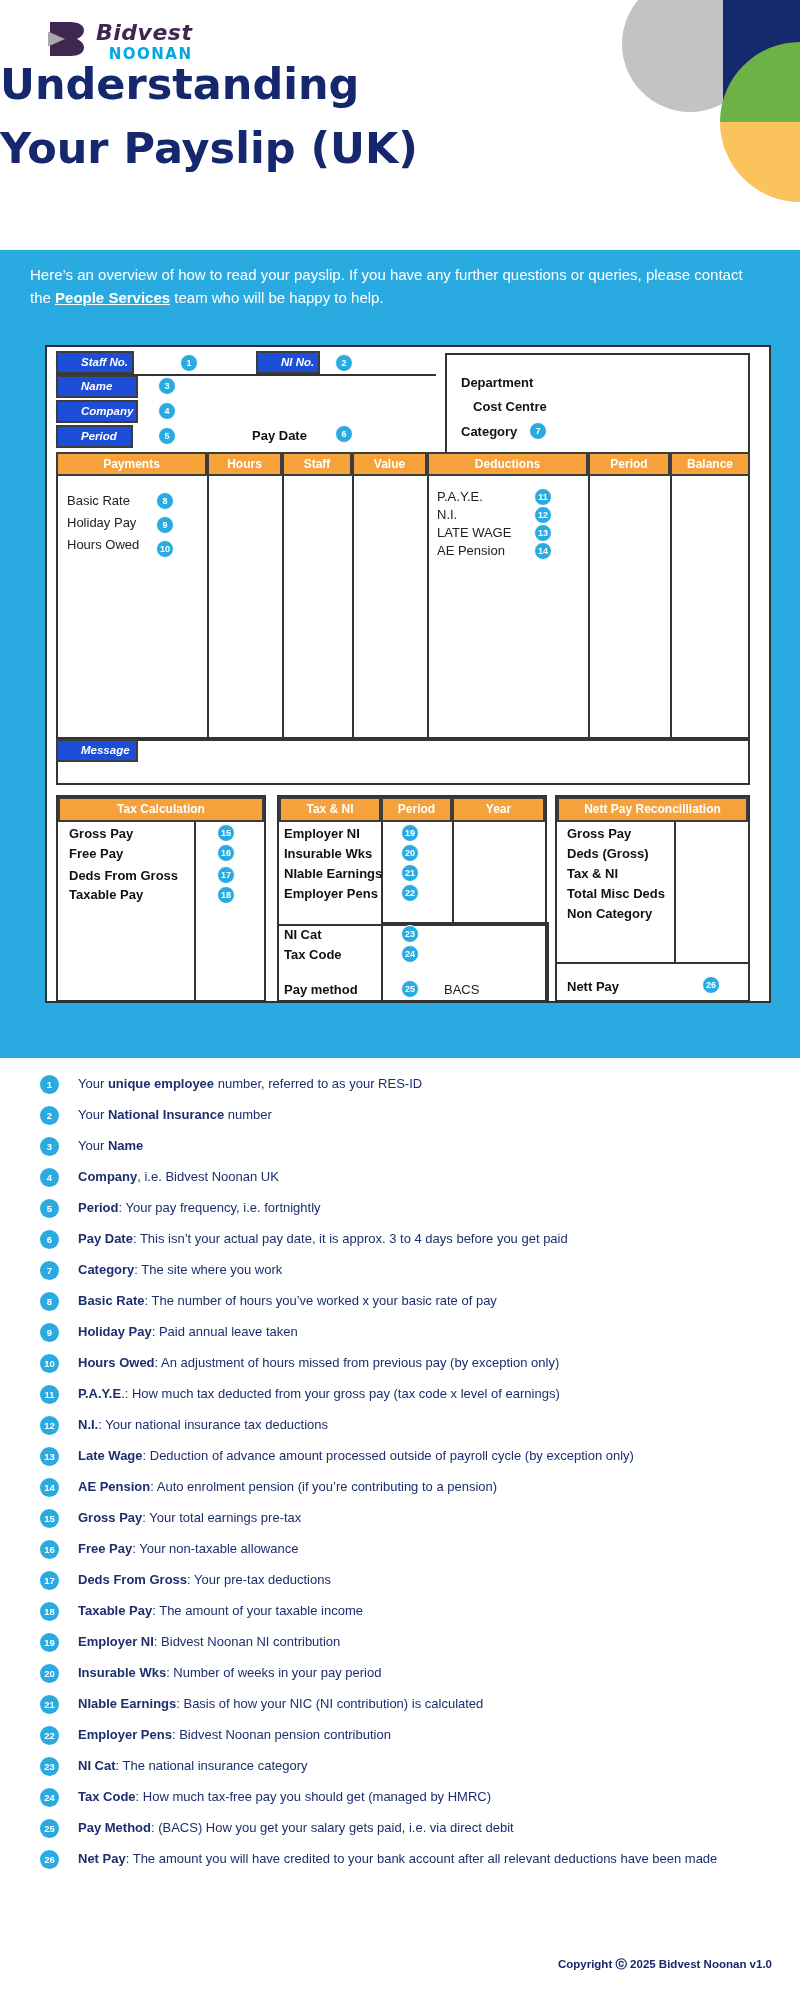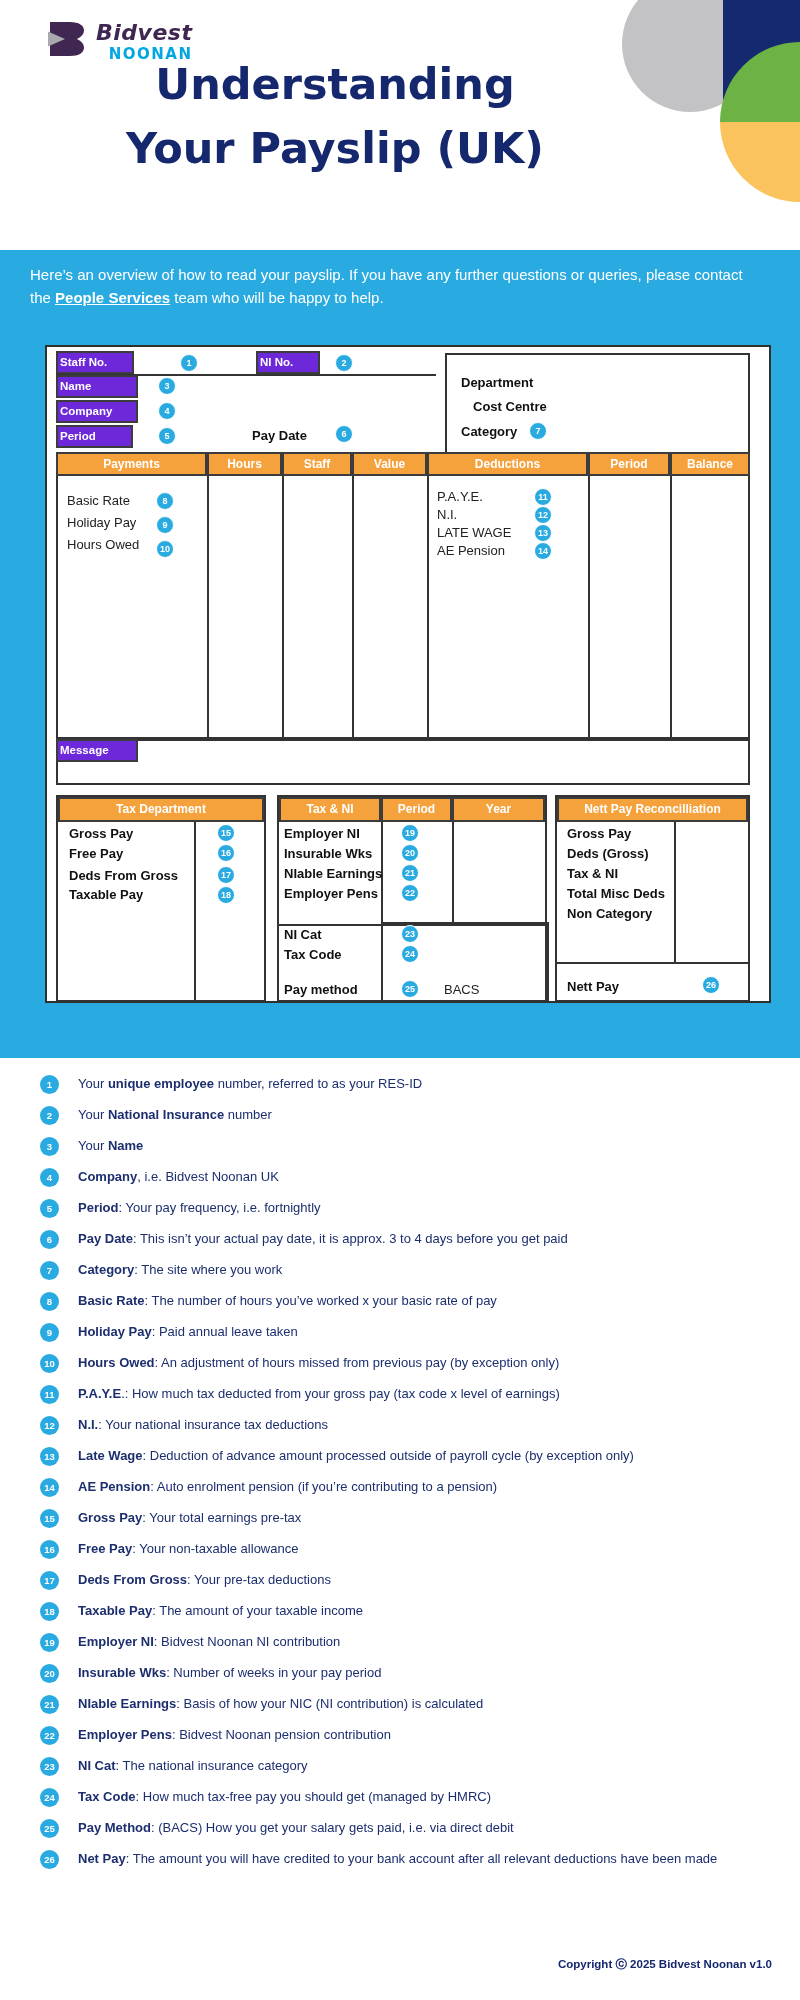--- a/index.html
+++ b/index.html
@@ -7,43 +7,43 @@
         font-family:"Liberation Sans",sans-serif;}
 
   
   .hero{position:absolute;left:0;top:0;width:800px;height:250px;background:#fff;}
   .logo{position:absolute;left:48px;top:22px;display:flex;align-items:flex-start;gap:8px;}
   .logo-text{display:flex;flex-direction:column;line-height:1;align-items:flex-end;}
   .brand-top{font-family:"DejaVu Sans",sans-serif;font-style:italic;font-weight:bold;
              font-size:22px;color:#3f2752;letter-spacing:.5px;}
   .brand-bottom{font-family:"DejaVu Sans",sans-serif;font-weight:bold;font-size:15px;
                 color:#00a7e1;letter-spacing:1.5px;margin-top:3px;}
-  .title{position:absolute;left:0;top:52px;width:630px;text-align:center;
+  .title{position:absolute;left:0;top:52px;width:630px;
          font-family:"DejaVu Sans",sans-serif;font-weight:bold;color:#15276d;
-         font-size:43px;line-height:64px;margin-left:20px;}
+         font-size:43px;line-height:64px;}
   .deco-gray{position:absolute;left:622px;top:-24px;width:136px;height:136px;border-radius:50%;
              background:#c3c3c5;z-index:1;}
   .deco-navy{position:absolute;left:723px;top:0;width:77px;height:122px;background:#152a6e;z-index:2;}
   .deco-green{position:absolute;left:720px;top:42px;width:80px;height:80px;background:#6cb244;
               border-top-left-radius:100%;z-index:3;}
   .deco-yellow{position:absolute;left:720px;top:122px;width:80px;height:80px;background:#fbc35e;
                border-bottom-left-radius:100%;z-index:3;}
 
   
   .band{position:absolute;left:0;top:250px;width:800px;height:808px;background:#29abe2;}
   .intro{position:absolute;left:30px;top:13px;width:722px;color:#ffffff;
          font-size:15px;line-height:23px;}
   .intro a{color:#ffffff;font-weight:bold;text-decoration:underline;}
 
   
   .card{position:absolute;left:45px;top:95px;width:726px;height:658px;background:#ffffff;
         border:2px solid #2f2f2f;box-sizing:border-box;}
-  .olabel{position:absolute;height:23px;background:#6d28d9;border:2px solid #3c3c3c;
+  .olabel{position:absolute;height:23px;background:#1d4ed8;border:2px solid #3c3c3c;
           box-sizing:border-box;color:#fff;font-weight:bold;font-size:11.5px;line-height:19px;
-          padding-left:2px;}
+          padding-left:23px;font-style:italic;}
   .pbold{position:absolute;font-weight:bold;font-size:13px;color:#111;white-space:nowrap;}
   .ptext{position:absolute;font-size:13px;color:#222;white-space:nowrap;}
   .rightbox{position:absolute;left:398px;top:6px;width:305px;height:112px;
             border:2px solid #333;box-sizing:border-box;}
   .hl{position:absolute;height:0;border-top:2px solid #333;}
   .vl{position:absolute;width:0;border-left:2px solid #333;}
   .tbl-body{position:absolute;left:9px;top:105px;width:694px;height:287px;
             border:2px solid #333;box-sizing:border-box;}
   .msgrow{position:absolute;left:9px;top:392px;width:694px;height:46px;
           border:2px solid #333;box-sizing:border-box;}
@@ -140,21 +140,21 @@
 
       <div class="ptext" style="left:390px;top:142px">P.A.Y.E.</div>
       <div class="ptext" style="left:390px;top:160px">N.I.</div>
       <div class="ptext" style="left:390px;top:178px">LATE WAGE</div>
       <div class="ptext" style="left:390px;top:196px">AE Pension</div>
 
       <div class="msgrow"></div>
       <div class="olabel" style="left:9px;top:392px;width:82px">Message</div>
 
       <div class="bbox" style="left:9px;width:210px">
-        <div class="bhdr" style="left:0;width:206px">Tax Department</div>
+        <div class="bhdr" style="left:0;width:206px">Tax Calculation</div>
         <div class="vl" style="left:136px;top:25px;height:178px"></div>
         <div class="pbold" style="left:11px;top:29px">Gross Pay</div>
         <div class="pbold" style="left:11px;top:49px">Free Pay</div>
         <div class="pbold" style="left:11px;top:71px">Deds From Gross</div>
         <div class="pbold" style="left:11px;top:90px">Taxable Pay</div>
       </div>
 
       <div class="bbox" style="left:230px;width:270px">
         <div class="bhdr" style="left:0;width:102px">Tax &amp; NI</div>
         <div class="bhdr" style="left:102px;width:71px">Period</div>

